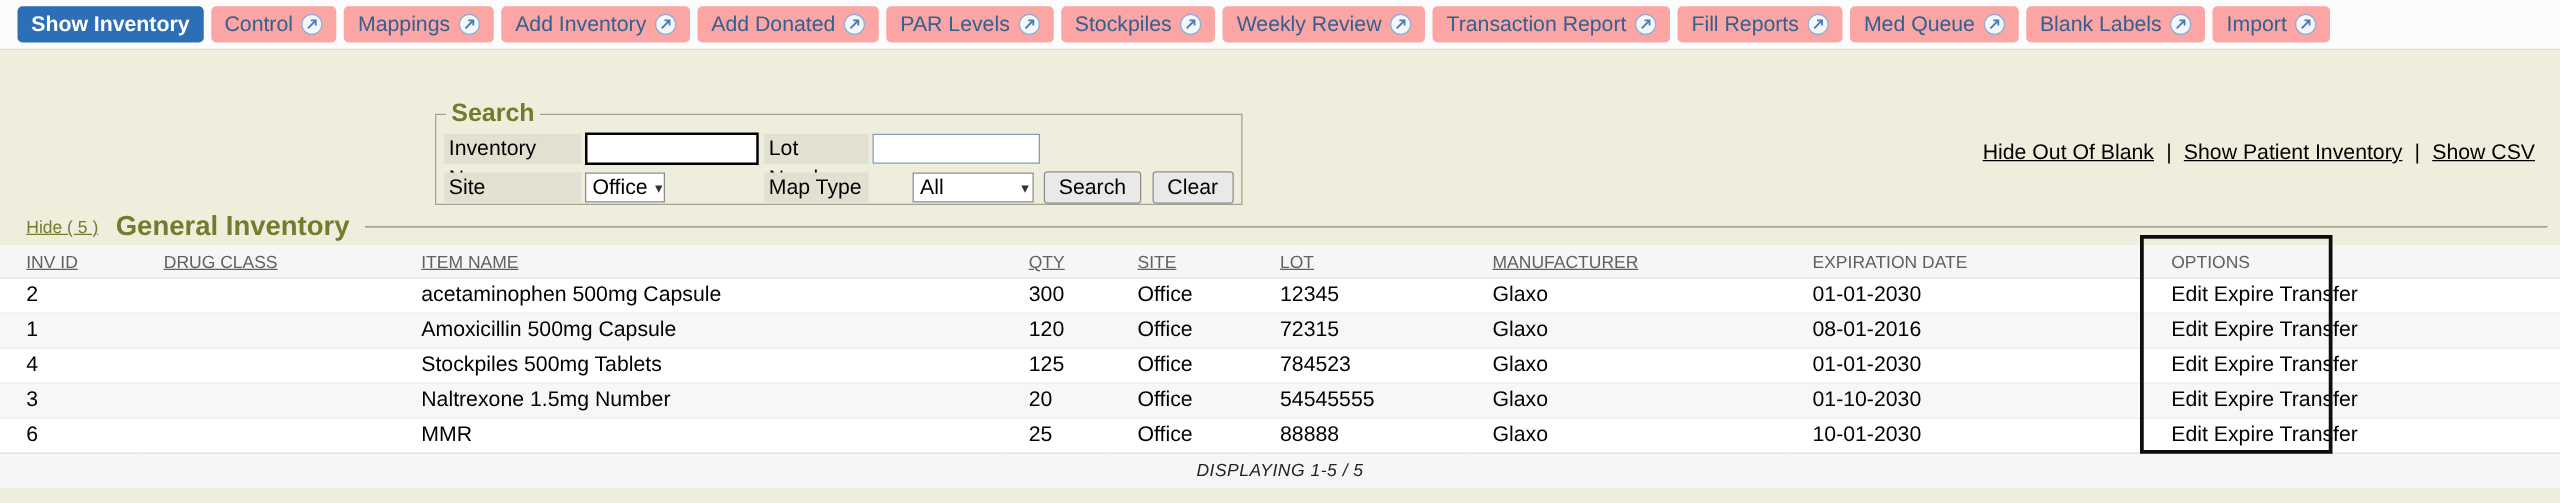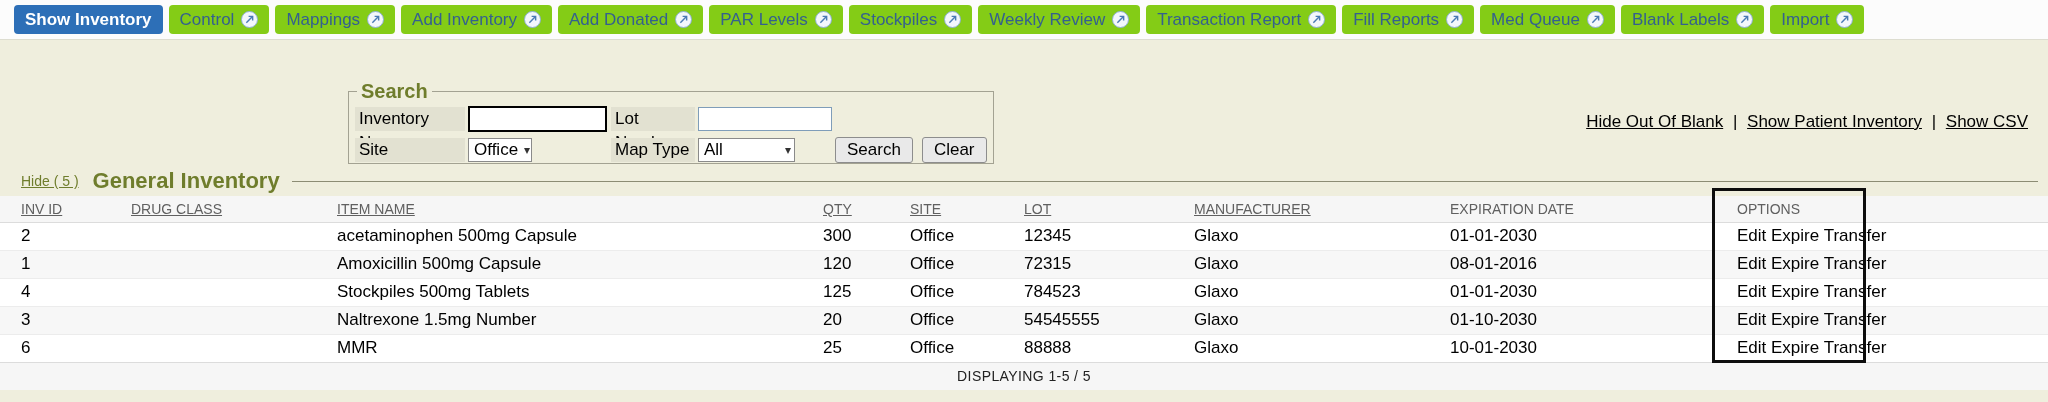--- a/index.html
+++ b/index.html
@@ -15,21 +15,21 @@
 
   
   .tab-bar {
     position: absolute; top: 0; left: 0; width: 2048px; height: 40px;
     background: #fcfcfc; border-bottom: 1px solid #ddddd0;
     display: flex; align-items: center; gap: 6px; padding-left: 14px;
   }
   .tab {
     display: inline-flex; align-items: center; gap: 7px;
     height: 29px; padding: 0 11px;
-    background: #84cc16; color: #34608f;
+    background: #fca5a5; color: #34608f;
     border-radius: 4px; font-size: 17px; cursor: pointer; white-space: nowrap;
   }
   .tab.active { background: #2d6fb7; color: #fff; font-weight: bold; }
   .popout-icon {
     width: 17px; height: 17px; border-radius: 50%;
     border: 1px solid #8fafd2; background: #f3f7fc;
     display: inline-flex; align-items: center; justify-content: center;
   }
 
   
@@ -48,21 +48,21 @@
     font-size: 17px; padding: 0 3px; font-family: inherit;
   }
   input.text-input.focused { border: 2px solid #000; height: 26px; width: 139px; }
   input.text-input.narrow { width: 134px; }
   .fake-select {
     height: 24px; background: #fff; border: 1px solid #8a8a8a;
     display: inline-flex; align-items: center; justify-content: space-between;
     padding: 0 3px 0 5px; cursor: pointer;
   }
   .fake-select.w-site { width: 64px; }
-  .fake-select.w-map { width: 97px; }
+  .fake-select.w-map { width: 97px; margin-left: 32px; }
   .select-arrow { font-size: 12px; color: #333; margin-left: 6px; }
   .buttons-cell { display: flex; gap: 9px; align-items: center; }
   button.btn {
     height: 26px; padding: 0 11px; font-size: 17px; font-family: inherit;
     background: #e9e9e9; border: 1px solid #8d8d8d; border-radius: 3px; color: #000; cursor: pointer;
   }
 
   
   .top-links { position: absolute; top: 112px; right: 20px; color: #000; white-space: nowrap; }
   .top-links a { color: #000; text-decoration: underline; cursor: pointer; }
@@ -83,21 +83,21 @@
     height: 26px; text-align: left; padding: 0 8px 0 21px;
     font-weight: normal; font-size: 14px; color: #606060;
     background: #f6f6f6; border-bottom: 1px solid #dcdcdc; white-space: nowrap; overflow: hidden;
   }
   .th-link { color: #606060; text-decoration: underline; cursor: pointer; }
   table.inventory td { height: 28px; padding: 0 8px 0 21px; color: #000; white-space: nowrap; overflow: hidden; }
   table.inventory tbody tr { border-bottom: 1px solid #ececec; }
   table.inventory tbody tr:nth-child(even) { background: #f7f7f7; }
   table.inventory tfoot td {
     text-align: center; padding: 0; font-size: 14px; color: #222;
-    background: #f6f6f6; border-top: 1px solid #dcdcdc; letter-spacing: 0.4px;
+    background: #f6f6f6; border-top: 1px solid #dcdcdc; letter-spacing: 0.4px; font-style: italic;
   }
   .opt-link { color: #000; text-decoration: none; cursor: pointer; }
 
   
   .options-highlight {
     position: absolute; left: 1712px; top: 188px; width: 154px; height: 175px;
     border: 3px solid #0d0d0d; pointer-events: none; z-index: 10;
   }
 </style>
 </head>

